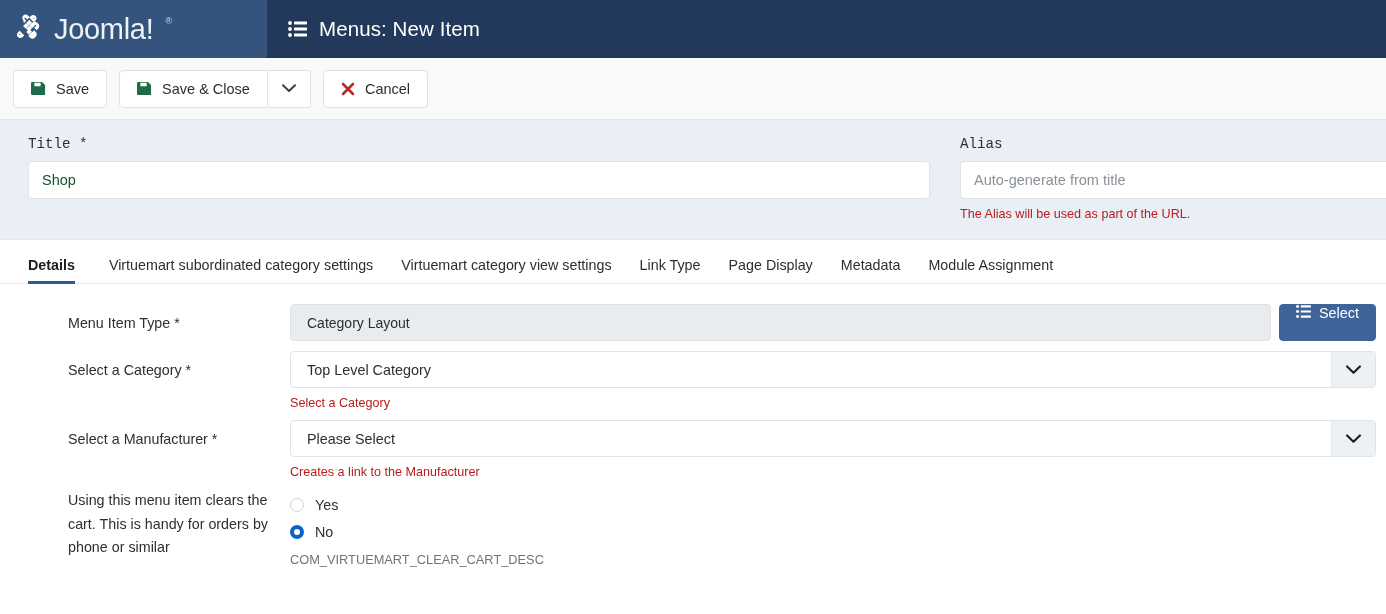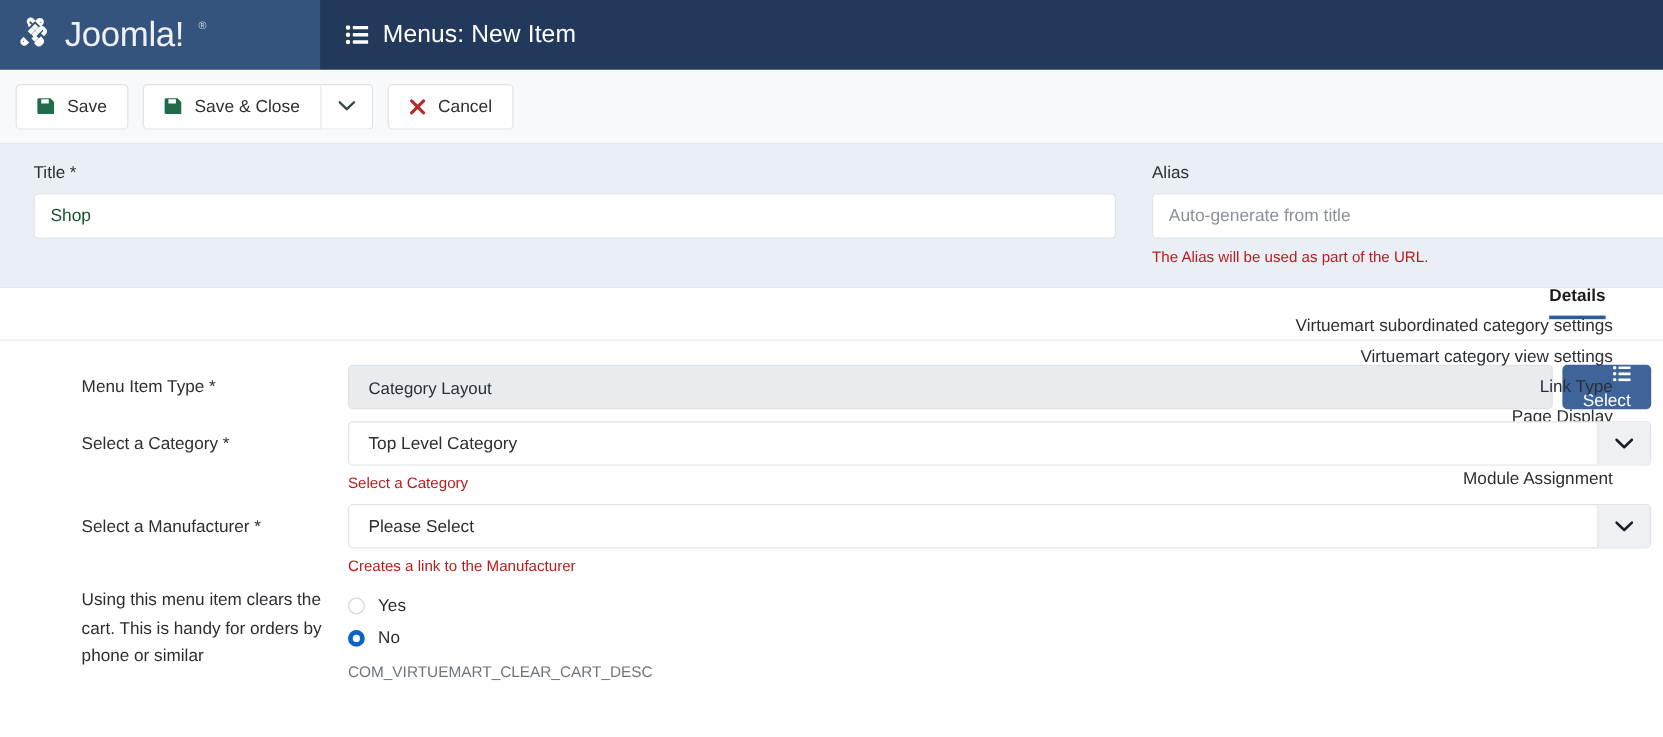--- a/index.html
+++ b/index.html
@@ -114,20 +114,21 @@
     gap: 30px;
     border-bottom: 1px solid #e2e7ee;
   }
   .band-col-title { width: 902px; flex: 0 0 902px; }
   .band-col-alias { flex: 1; min-width: 0; }
   .field-label {
     font-size: 14.2px;
     color: #2b2f33;
     margin-bottom: 9px;
     display: block;
+    font-family: Liberation Mono, monospace;
   }
   .text-input {
     width: 100%;
     height: 38px;
     background: #ffffff;
     border: 1px solid #dfe4ea;
     border-radius: 4px;
     padding: 0 13px;
     font-size: 14.5px;
     color: #14532d;
@@ -143,21 +144,20 @@
   }
 
   
   .tabs {
     background: #ffffff;
     display: flex;
     align-items: flex-end;
     padding: 0 28px;
     height: 44px;
     border-bottom: 1px solid #e6e9ed;
-    flex-direction: column;
   }
   .tab {
     font-size: 14.3px;
     color: #2b2f33;
     padding: 0 14px 11px 14px;
     cursor: pointer;
     position: relative;
     white-space: nowrap;
     line-height: 1;
   }
@@ -205,27 +205,26 @@
   }
   .type-row-inner { display: flex; gap: 8px; align-items: stretch; }
   .type-row-inner .readonly-field { flex: 1; }
   .btn-select {
     background: #3f6499;
     border: 1px solid #3f6499;
     color: #ffffff;
     height: 37px;
     border-radius: 4px;
     display: inline-flex;
-    align-items: flex-end;
+    align-items: flex-start;
     gap: 8px;
     padding: 0 16px;
     font-size: 14.4px;
     cursor: pointer;
     white-space: nowrap;
-    flex-direction: column;
   }
 
   .select-wrap {
     position: relative;
     display: block;
     height: 37px;
     border: 1px solid #dfe4ea;
     border-radius: 4px;
     background: #ffffff;
     overflow: hidden;

